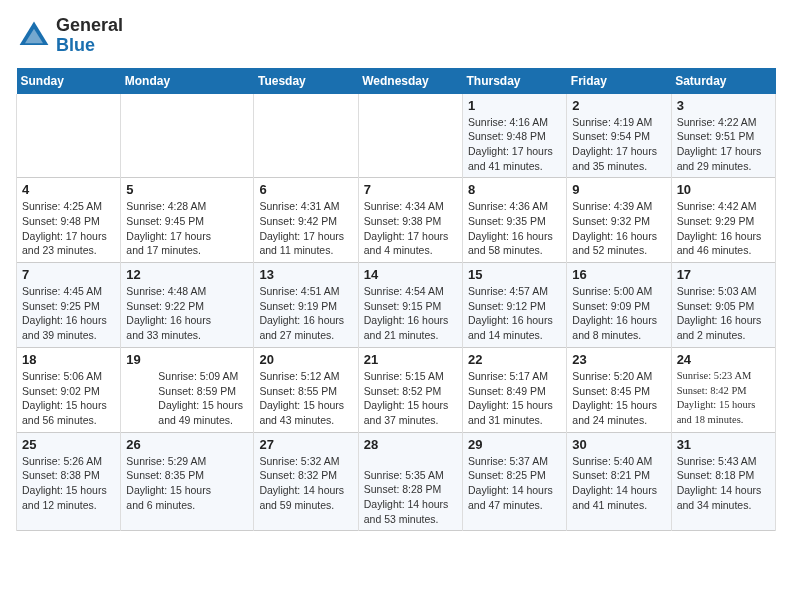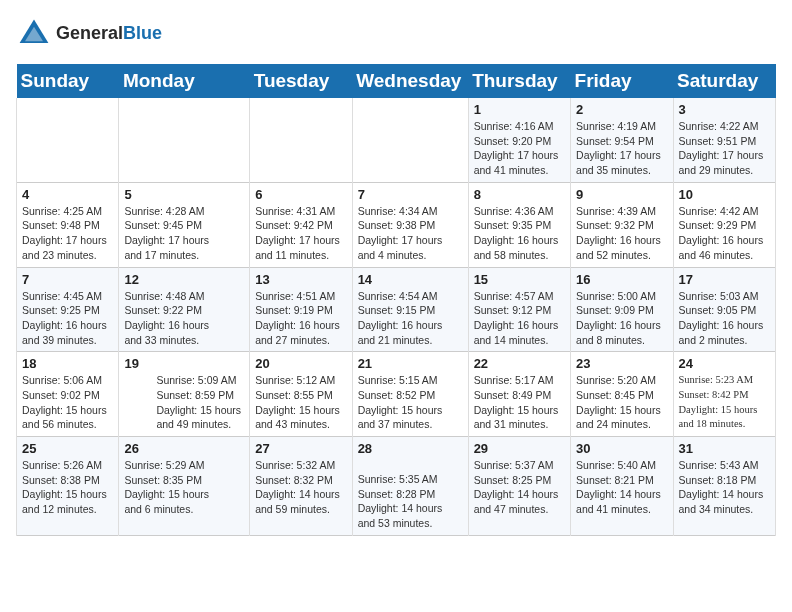--- a/index.html
+++ b/index.html
@@ -15,21 +15,21 @@
       justify-content: space-between;
       align-items: flex-start;
       margin-bottom: 12px;
     }
     .logo {
       display: flex;
       align-items: center;
     }
     .logo-text {
       display: flex;
-      flex-direction: row;
+      flex-direction: column;
       font-weight: bold;
       font-size: 18px;
       line-height: 1.1;
     }
     .logo-general { color: #2a2a2a; }
     .logo-blue { color: #1a6faf; }
     .logo-icon {
       width: 36px;
       height: 36px;
       margin-right: 4px;
@@ -50,21 +50,21 @@
     .calendar {
       width: 100%;
       border-collapse: collapse;
       font-size: 11px;
     }
     .calendar thead th {
       background: #1a6faf;
       color: #fff;
       padding: 6px 4px;
       text-align: left;
-      font-size: 19px;
+      font-size: 12px;
       font-weight: bold;
     }
     .calendar tbody tr {
       border-bottom: 1px solid #ccc;
     }
     .calendar tbody td {
       vertical-align: top;
       padding: 4px 5px;
       border-right: 1px solid #ddd;
       border-left: 1px solid #ddd;
@@ -120,21 +120,21 @@
   </thead>
   <tbody>
   <tr>
         <td class="empty-cell"></td>
         <td class="empty-cell"></td>
         <td class="empty-cell"></td>
         <td class="empty-cell"></td>
         <td>
           <div class="cell-day">1</div>
           <div class="cell-info" style="white-space: pre-line;">Sunrise: 4:16 AM
-Sunset: 9:20 PM
+Sunset: 9:48 PM
 Daylight: 17 hours
 and 41 minutes.</div>
         </td>
         <td>
           <div class="cell-day">2</div>
           <div class="cell-info" style="white-space: pre-line;">Sunrise: 4:19 AM
 Sunset: 9:54 PM
 Daylight: 17 hours
 and 35 minutes.</div>
         </td>

